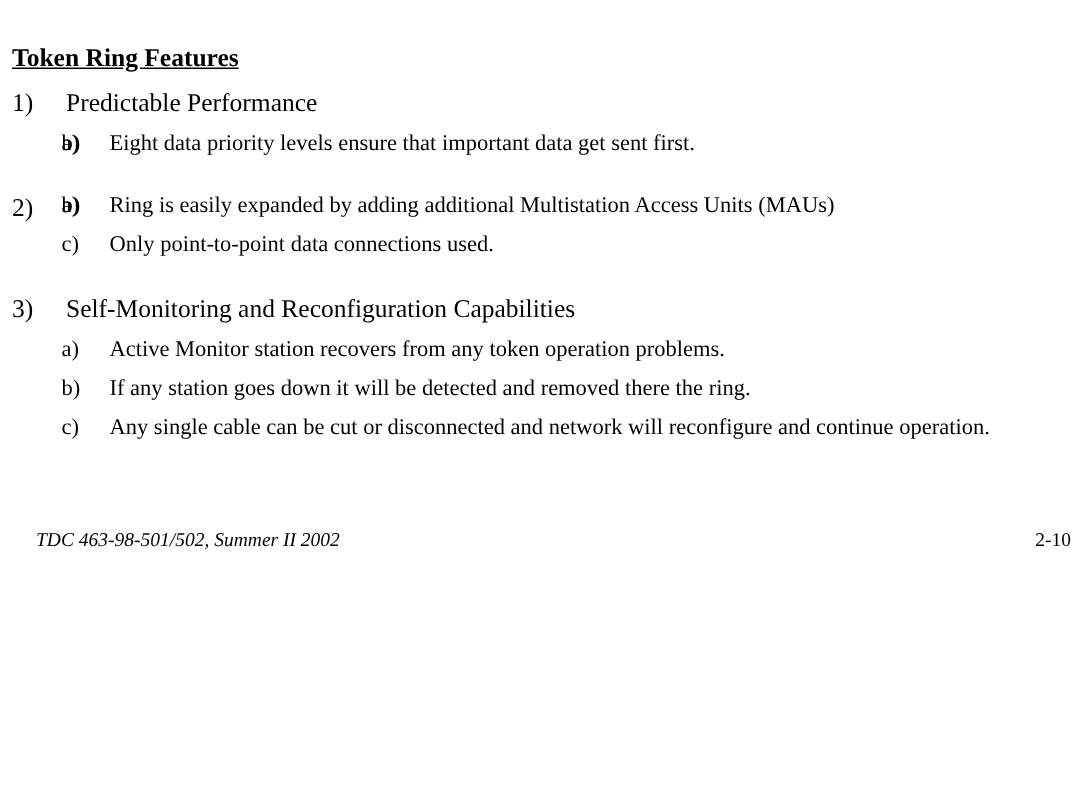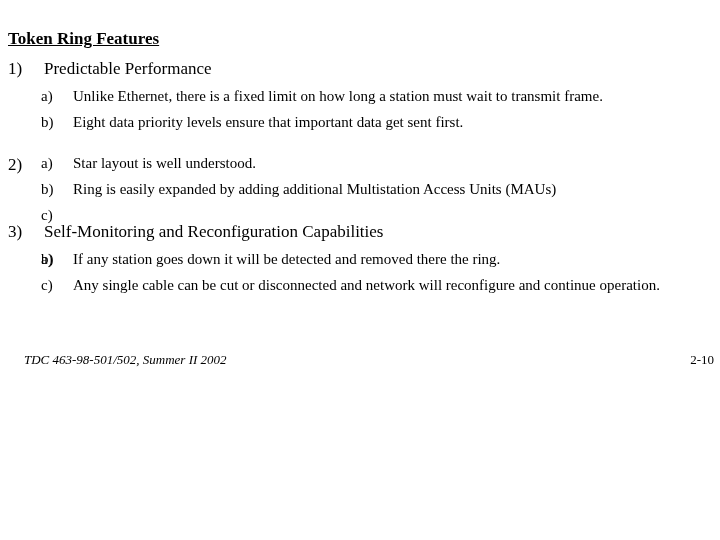--- a/index.html
+++ b/index.html
@@ -131,56 +131,56 @@
   <div class="body-list">
 
     <div class="group">
       <div class="level1">
         <span class="marker">1)</span>
         <span class="l1-text">Predictable Performance</span>
       </div>
       <div class="sublist">
         <div class="level2 wraps">
           <span class="marker">a)</span>
-          <span class="l2-text">Unlike Ethernet, there is a fixed limit on how long a station must wait to transmit frame.</span>
         </div>
         <div class="level2 wraps">
           <span class="marker">b)</span>
           <span class="l2-text">Eight data priority levels ensure that important data get sent first.</span>
         </div>
       </div>
     </div>
 
     <div class="group">
       <div class="level1">
         <span class="marker">2)</span>
       </div>
       <div class="sublist">
         <div class="level2 wraps">
           <span class="marker">a)</span>
-          <span class="l2-text">Star layout is well understood.</span>
         </div>
         <div class="level2 wraps">
           <span class="marker">b)</span>
           <span class="l2-text">Ring is easily expanded by adding additional Multistation Access Units (MAUs)</span>
         </div>
         <div class="level2 wraps">
           <span class="marker">c)</span>
+          <span class="l2-text">Only point-to-point data connections used.</span>
         </div>
       </div>
     </div>
 
     <div class="group">
       <div class="level1">
         <span class="marker">3)</span>
         <span class="l1-text">Self-Monitoring and Reconfiguration Capabilities</span>
       </div>
       <div class="sublist">
         <div class="level2 wraps">
           <span class="marker">a)</span>
+          <span class="l2-text">Active Monitor station recovers from any token operation problems.</span>
         </div>
         <div class="level2 wraps">
           <span class="marker">b)</span>
           <span class="l2-text">If any station goes down it will be detected and removed there the ring.</span>
         </div>
         <div class="level2 wraps">
           <span class="marker">c)</span>
           <span class="l2-text">Any single cable can be cut or disconnected and network will reconfigure and continue operation.</span>
         </div>
       </div>

